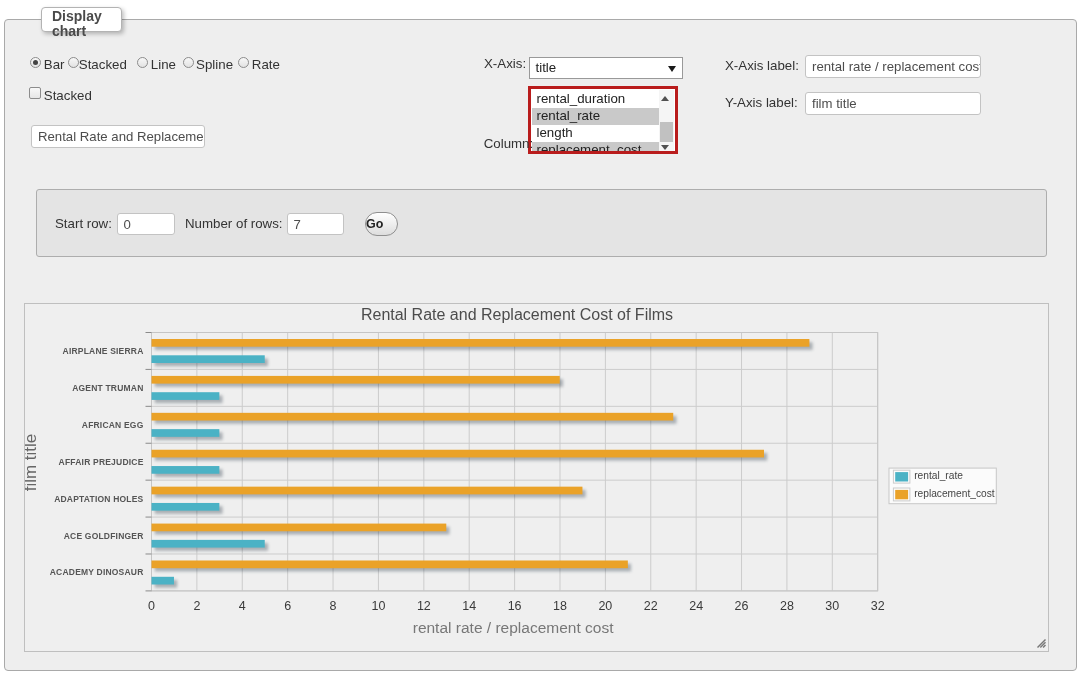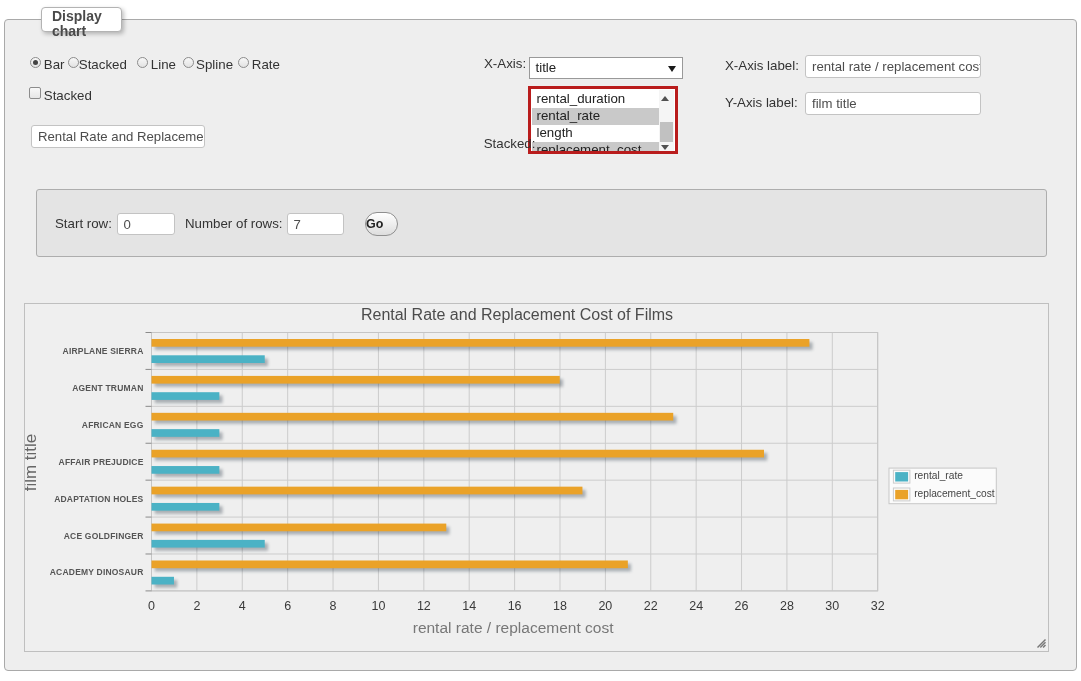--- a/index.html
+++ b/index.html
@@ -45,21 +45,21 @@
     <div class="opt" style="top:2.0px">rental_duration</div>
     <div class="opt sel" style="top:19.2px">rental_rate</div>
     <div class="opt" style="top:36.4px">length</div>
     <div class="opt sel" style="top:53.6px">replacement_cost</div>
     <div id="sbar">
       <div class="sarrow" style="top:6px;border-bottom:5px solid #505050"></div>
       <div id="sthumb"></div>
       <div class="sarrow" style="bottom:6px;border-top:5px solid #505050"></div>
     </div>
   </div>
-<div class="abs lbl" style="left:483.7px;top:136px">Stacked:</div>
+<div class="abs lbl" style="left:483.7px;top:136px">Column:</div>
 <div class="abs lbl" style="left:725px;top:58px">X-Axis label:</div>
 <div class="abs tinput" style="left:805px;top:54.5px;width:176px;height:23.5px;line-height:22px">rental rate / replacement cost</div>
 <div class="abs lbl" style="left:725px;top:95px">Y-Axis label:</div>
 <div class="abs tinput" style="left:805px;top:91.7px;width:176px;height:23.5px;line-height:22px">film title</div>
 <div id="graybox" class="abs"></div>
 <div class="abs lbl" style="left:55px;top:216px">Start row:</div>
 <div class="abs tinput" style="left:116.5px;top:212.5px;width:58.5px;height:22.5px">0</div>
 <div class="abs lbl" style="left:185px;top:216px">Number of rows:</div>
 <div class="abs tinput" style="left:286.5px;top:212.5px;width:57px;height:22.5px">7</div>
 <div id="gobtn" class="abs">Go</div>

